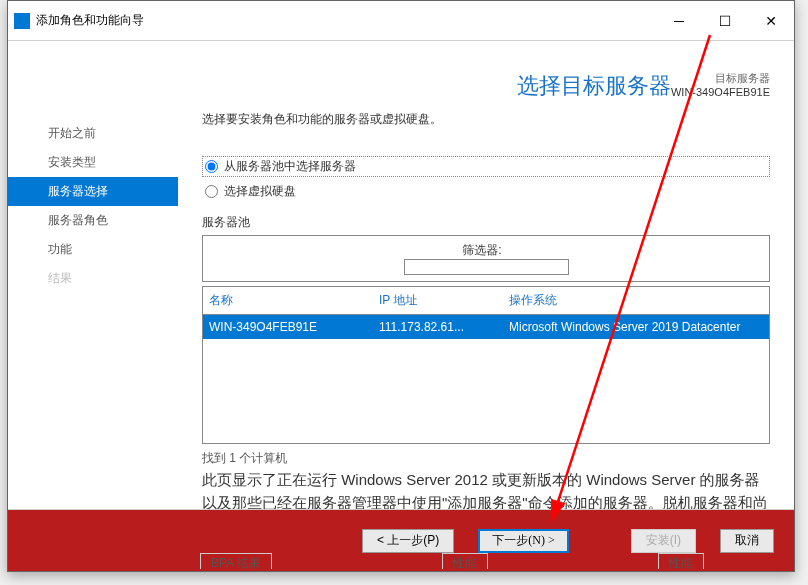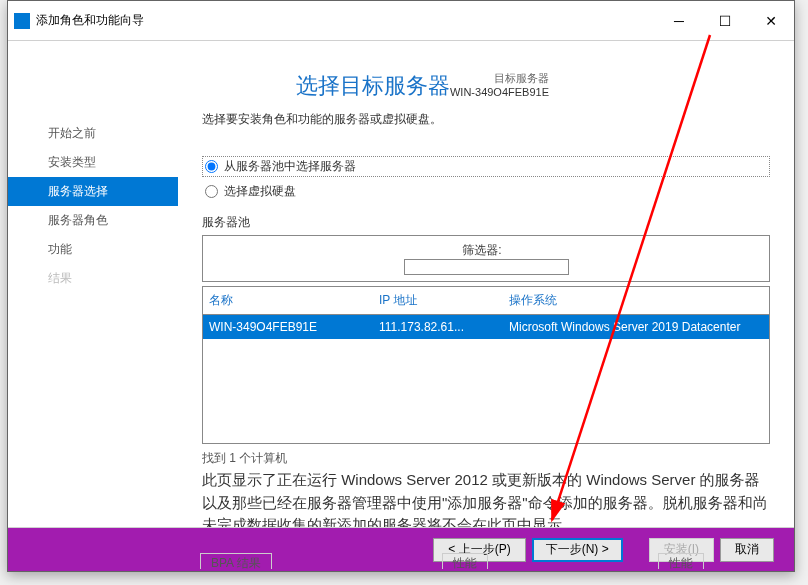--- a/index.html
+++ b/index.html
@@ -4,21 +4,21 @@
 <style>
 * { box-sizing: border-box; margin: 0; padding: 0; font-family: "Microsoft YaHei", "Segoe UI", sans-serif; }
 body { background: #f0f0f0; width: 808px; height: 585px; position: relative; overflow: hidden; }
 
 .window { position: absolute; left: 7px; top: 0; width: 788px; height: 572px; background: #fff; border: 1px solid #646464; box-shadow: 0 4px 12px rgba(0,0,0,0.3); }
 .titlebar { height: 40px; display: flex; align-items: center; background: #fff; border-bottom: 1px solid #d0d0d0; }
 .titlebar .icon { width: 16px; height: 16px; margin: 0 6px; background: #0078d4; display: inline-block; }
 .titlebar .title { font-size: 12px; color: #000; flex: 1; }
 .titlebar .ctl { width: 46px; height: 30px; display: flex; align-items: center; justify-content: center; font-size: 14px; color: #000; }
 
-.header { position: relative; padding: 30px 24px 10px 40px; display: flex; align-items: flex-start; justify-content: center; margin-left: 27px; }
+.header { position: relative; padding: 30px 24px 10px 40px; display: flex; align-items: flex-start; justify-content: flex-end; margin-left: 27px; }
 .header h1 { font-size: 22px; font-weight: normal; color: #1a73c8; }
 .header .right { text-align: right; font-size: 11px; color: #666; }
 .header .right .srv { color: #333; }
 
 .body { display: flex; padding: 0 24px 0 0; }
 .nav { width: 170px; padding: 8px 0; }
 .nav .item { padding: 6px 16px 6px 40px; font-size: 12px; color: #555; cursor: pointer; }
 .nav .item.active { background: #0078d4; color: #fff; }
 .nav .item.disabled { color: #bbb; }
 
@@ -40,23 +40,23 @@
 .table .row { display: flex; font-size: 12px; }
 .table .row.sel { background: #0078d4; color: #fff; }
 .table .row div { padding: 5px 6px; white-space: nowrap; overflow: hidden; text-overflow: ellipsis; }
 .c1 { width: 170px; }
 .c2 { width: 130px; }
 .c3 { flex: 1; }
 
 .found { margin-top: 6px; font-size: 12px; color: #555; }
 .desc { margin-top: 2px; font-size: 15px; color: #333; line-height: 1.5; }
 
-.footer { position: absolute; bottom: 0; left: 0; right: 0; height: 44px; border-top: 1px solid #d0d0d0; display: flex; align-items: center; justify-content: flex-end; padding: 0 20px; gap: 6px; background: #a21caf; }
+.footer { position: absolute; bottom: 0; left: 0; right: 0; height: 62px; border-top: 1px solid #d0d0d0; display: flex; align-items: center; justify-content: flex-end; padding: 0 20px; gap: 24px; background: #b91c1c; }
 .footer button { height: 24px; padding: 0 14px; font-size: 12px; border: 1px solid #999; background: #e9e9e9; cursor: pointer; }
-.footer button.hl { border: 2px solid #0078d4; padding: 0 12px; }
+.footer button.hl { border: 2px solid #0078d4; padding: 0 12px; font-family: Liberation Serif, serif; }
 .footer button.dis { color: #aaa; border-color: #ccc; }
 .footer .gap { width: 14px; }
 
 .arrow { position: absolute; pointer-events: none; z-index: 100; }
 
 .bottom-tabs { position: absolute; bottom: 16px; left: 0; right: 0; height: 16px; display: flex; font-size: 12px; color: #555; }
 .bottom-tabs div { border: 1px solid #ccc; border-bottom: none; padding: 1px 10px 0; margin-left: 200px; }
 .bottom-tabs div:first-child { margin-left: 200px; }
 .bottom-tabs div:nth-child(2) { margin-left: 170px; }
 .bottom-tabs div:nth-child(3) { margin-left: 170px; }

